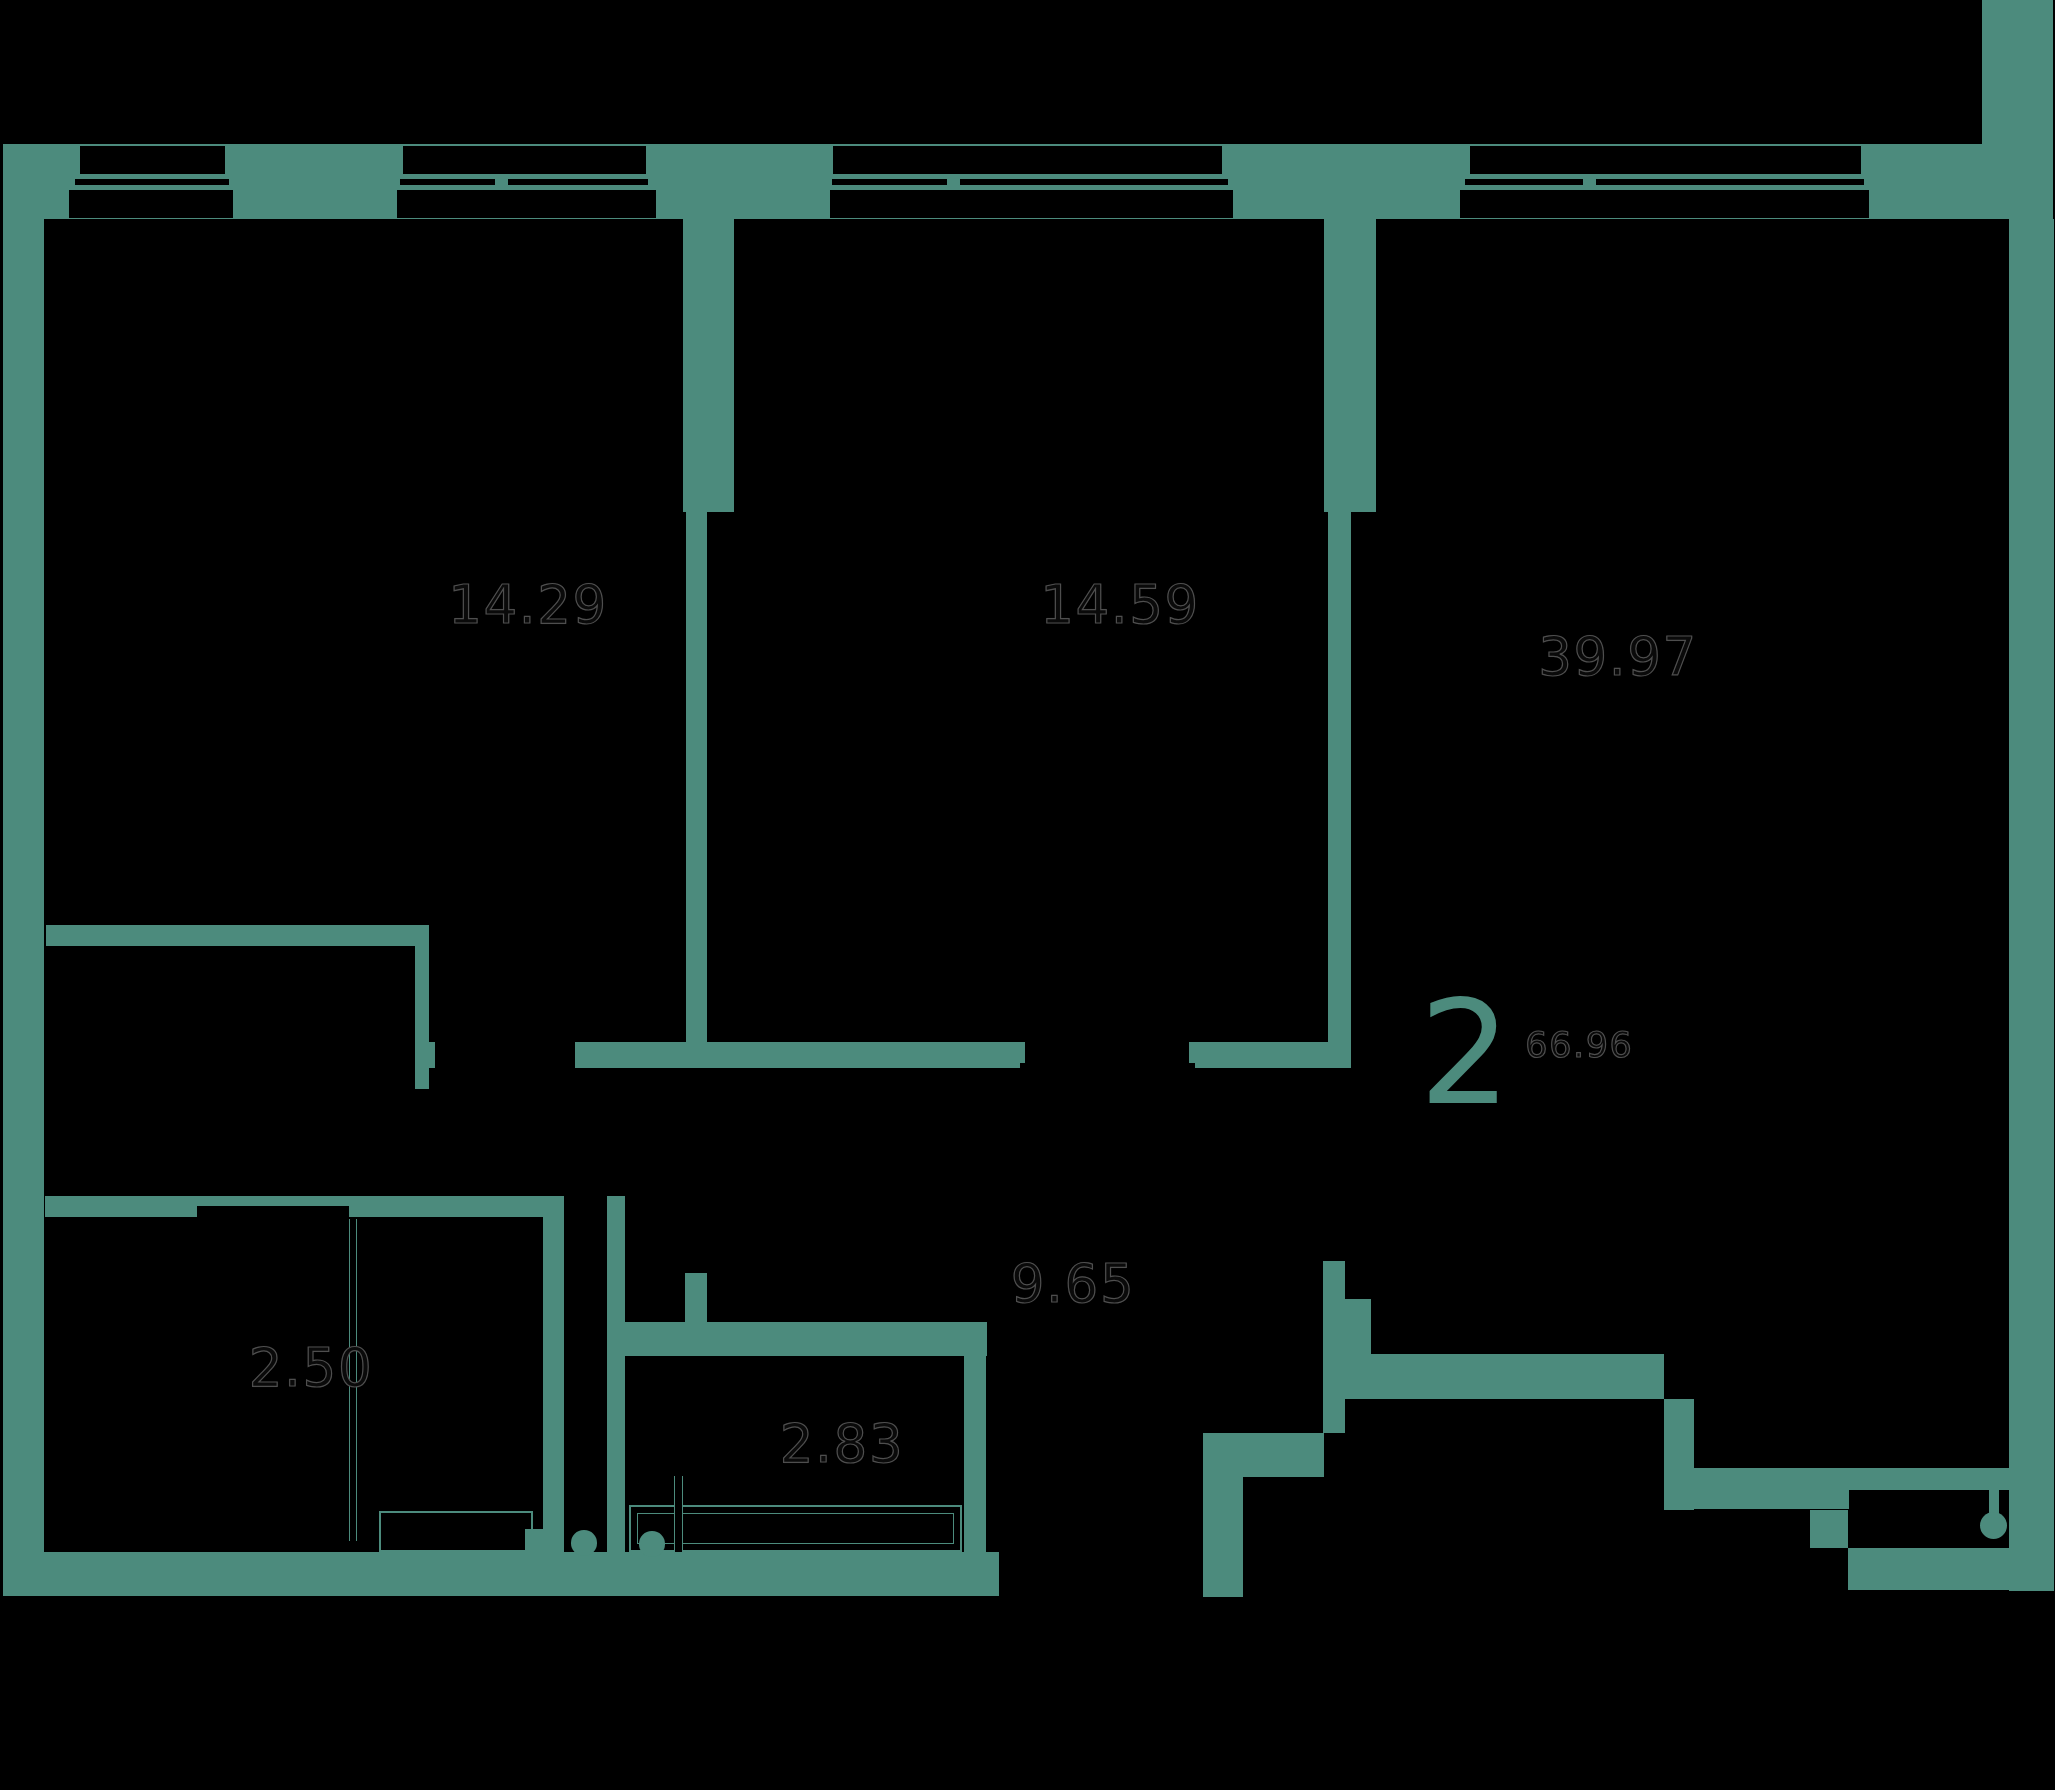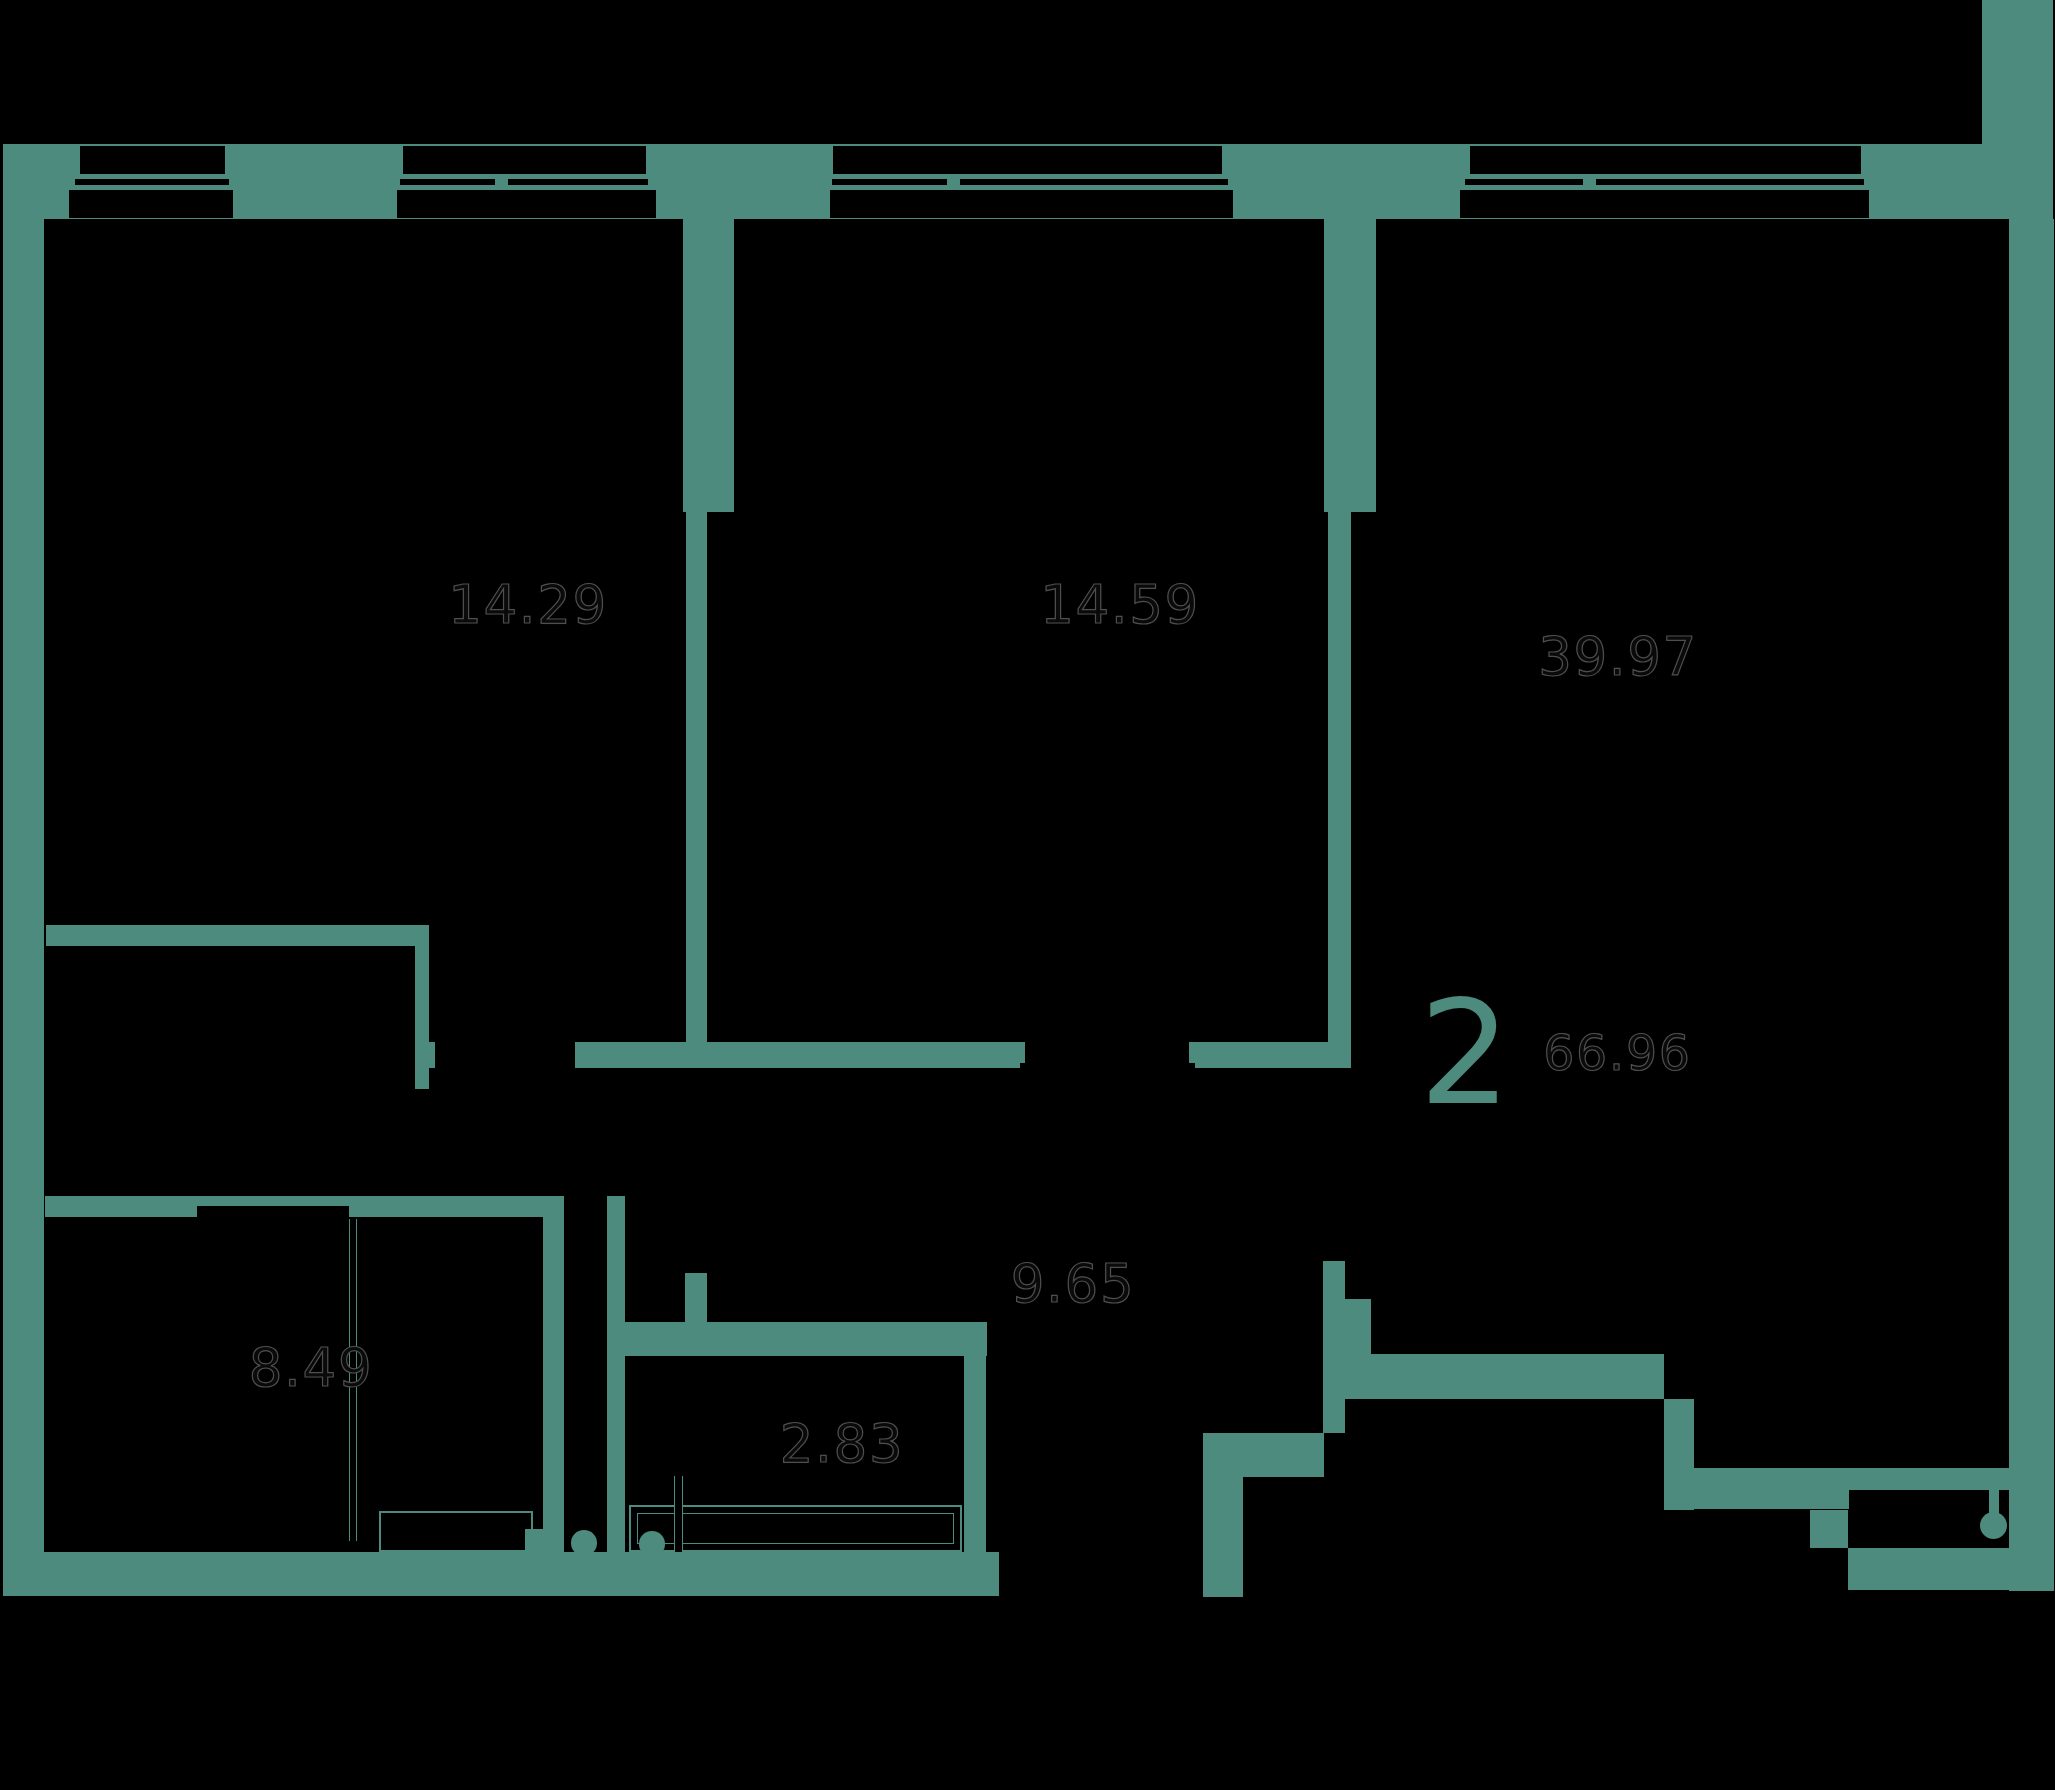--- a/index.html
+++ b/index.html
@@ -15,21 +15,21 @@
   .outline{position:absolute;background:var(--bg);border:2.4px solid var(--wall);box-sizing:border-box;}
   .inner{position:absolute;left:6.4px;right:6.4px;top:5.6px;bottom:5.6px;border:1.6px solid var(--wall);}
   .circle{position:absolute;background:var(--wall);border-radius:50%;}
   .thinline{position:absolute;background:var(--bg);border-left:1.6px solid var(--wall);border-right:1.6px solid var(--wall);box-sizing:border-box;}
   .tealline{position:absolute;background:var(--wall);}
   .area-label{position:absolute;transform:translate(-50%,-50%);
       color:var(--lbl);font-size:53px;letter-spacing:1.6px;
       -webkit-text-stroke:1.2px var(--lblo);text-shadow:0 0 0.8px var(--lblo);white-space:nowrap;}
   .summary{position:absolute;left:1419px;top:996px;display:flex;align-items:flex-start;}
   .big-num{color:var(--wall);font-size:145px;line-height:0.78;font-weight:400;}
-  .total-area{color:var(--lbl);font-size:49px;letter-spacing:1.6px;margin-left:32px;margin-top:29px;
+  .total-area{color:var(--lbl);font-size:35px;letter-spacing:1.6px;margin-left:14px;margin-top:29px;
       -webkit-text-stroke:1.2px var(--lblo);text-shadow:0 0 0.8px var(--lblo);}
   
   .win-recess{position:absolute;top:146px;height:28px;background:var(--bg);}
   .win-frame{position:absolute;top:175px;height:14.4px;background:var(--wall);}
   .win-glass{position:absolute;top:4px;height:6.4px;left:4.8px;right:4.8px;background:var(--bg);}
   .win-mullion{position:absolute;top:0;height:14.4px;width:12.8px;background:var(--wall);}
   .win-sill{position:absolute;top:190px;height:28px;background:var(--bg);}
 </style>
 </head>
 <body>
@@ -118,21 +118,21 @@
   <div class="thinline" style="left:349px;top:1219px;width:8px;height:322px;"></div>
   <div class="thinline" style="left:674px;top:1476px;width:8.8px;height:76px;"></div>
   <div class="w" style="left:1989px;top:1468px;width:9.6px;height:47px;"></div>
   <div class="circle" style="left:1980px;top:1512px;width:27px;height:27px;"></div>
   <div class="tealline" style="left:2016px;top:1494px;width:2.4px;height:53px;"></div>
 
   <div class="area-label" style="left:528px;top:604px;">14.29</div>
   <div class="area-label" style="left:1120px;top:604px;">14.59</div>
   <div class="area-label" style="left:1618px;top:656px;">39.97</div>
   <div class="area-label" style="left:1073px;top:1283px;">9.65</div>
-  <div class="area-label" style="left:311px;top:1367px;">8.49</div>
+  <div class="area-label" style="left:311px;top:1367px;">2.50</div>
   <div class="area-label" style="left:842px;top:1443px;">2.83</div>
 
   <div class="summary">
     <div class="big-num">2</div>
     <div class="total-area">66.96</div>
   </div>
 
 </div>
 
 

